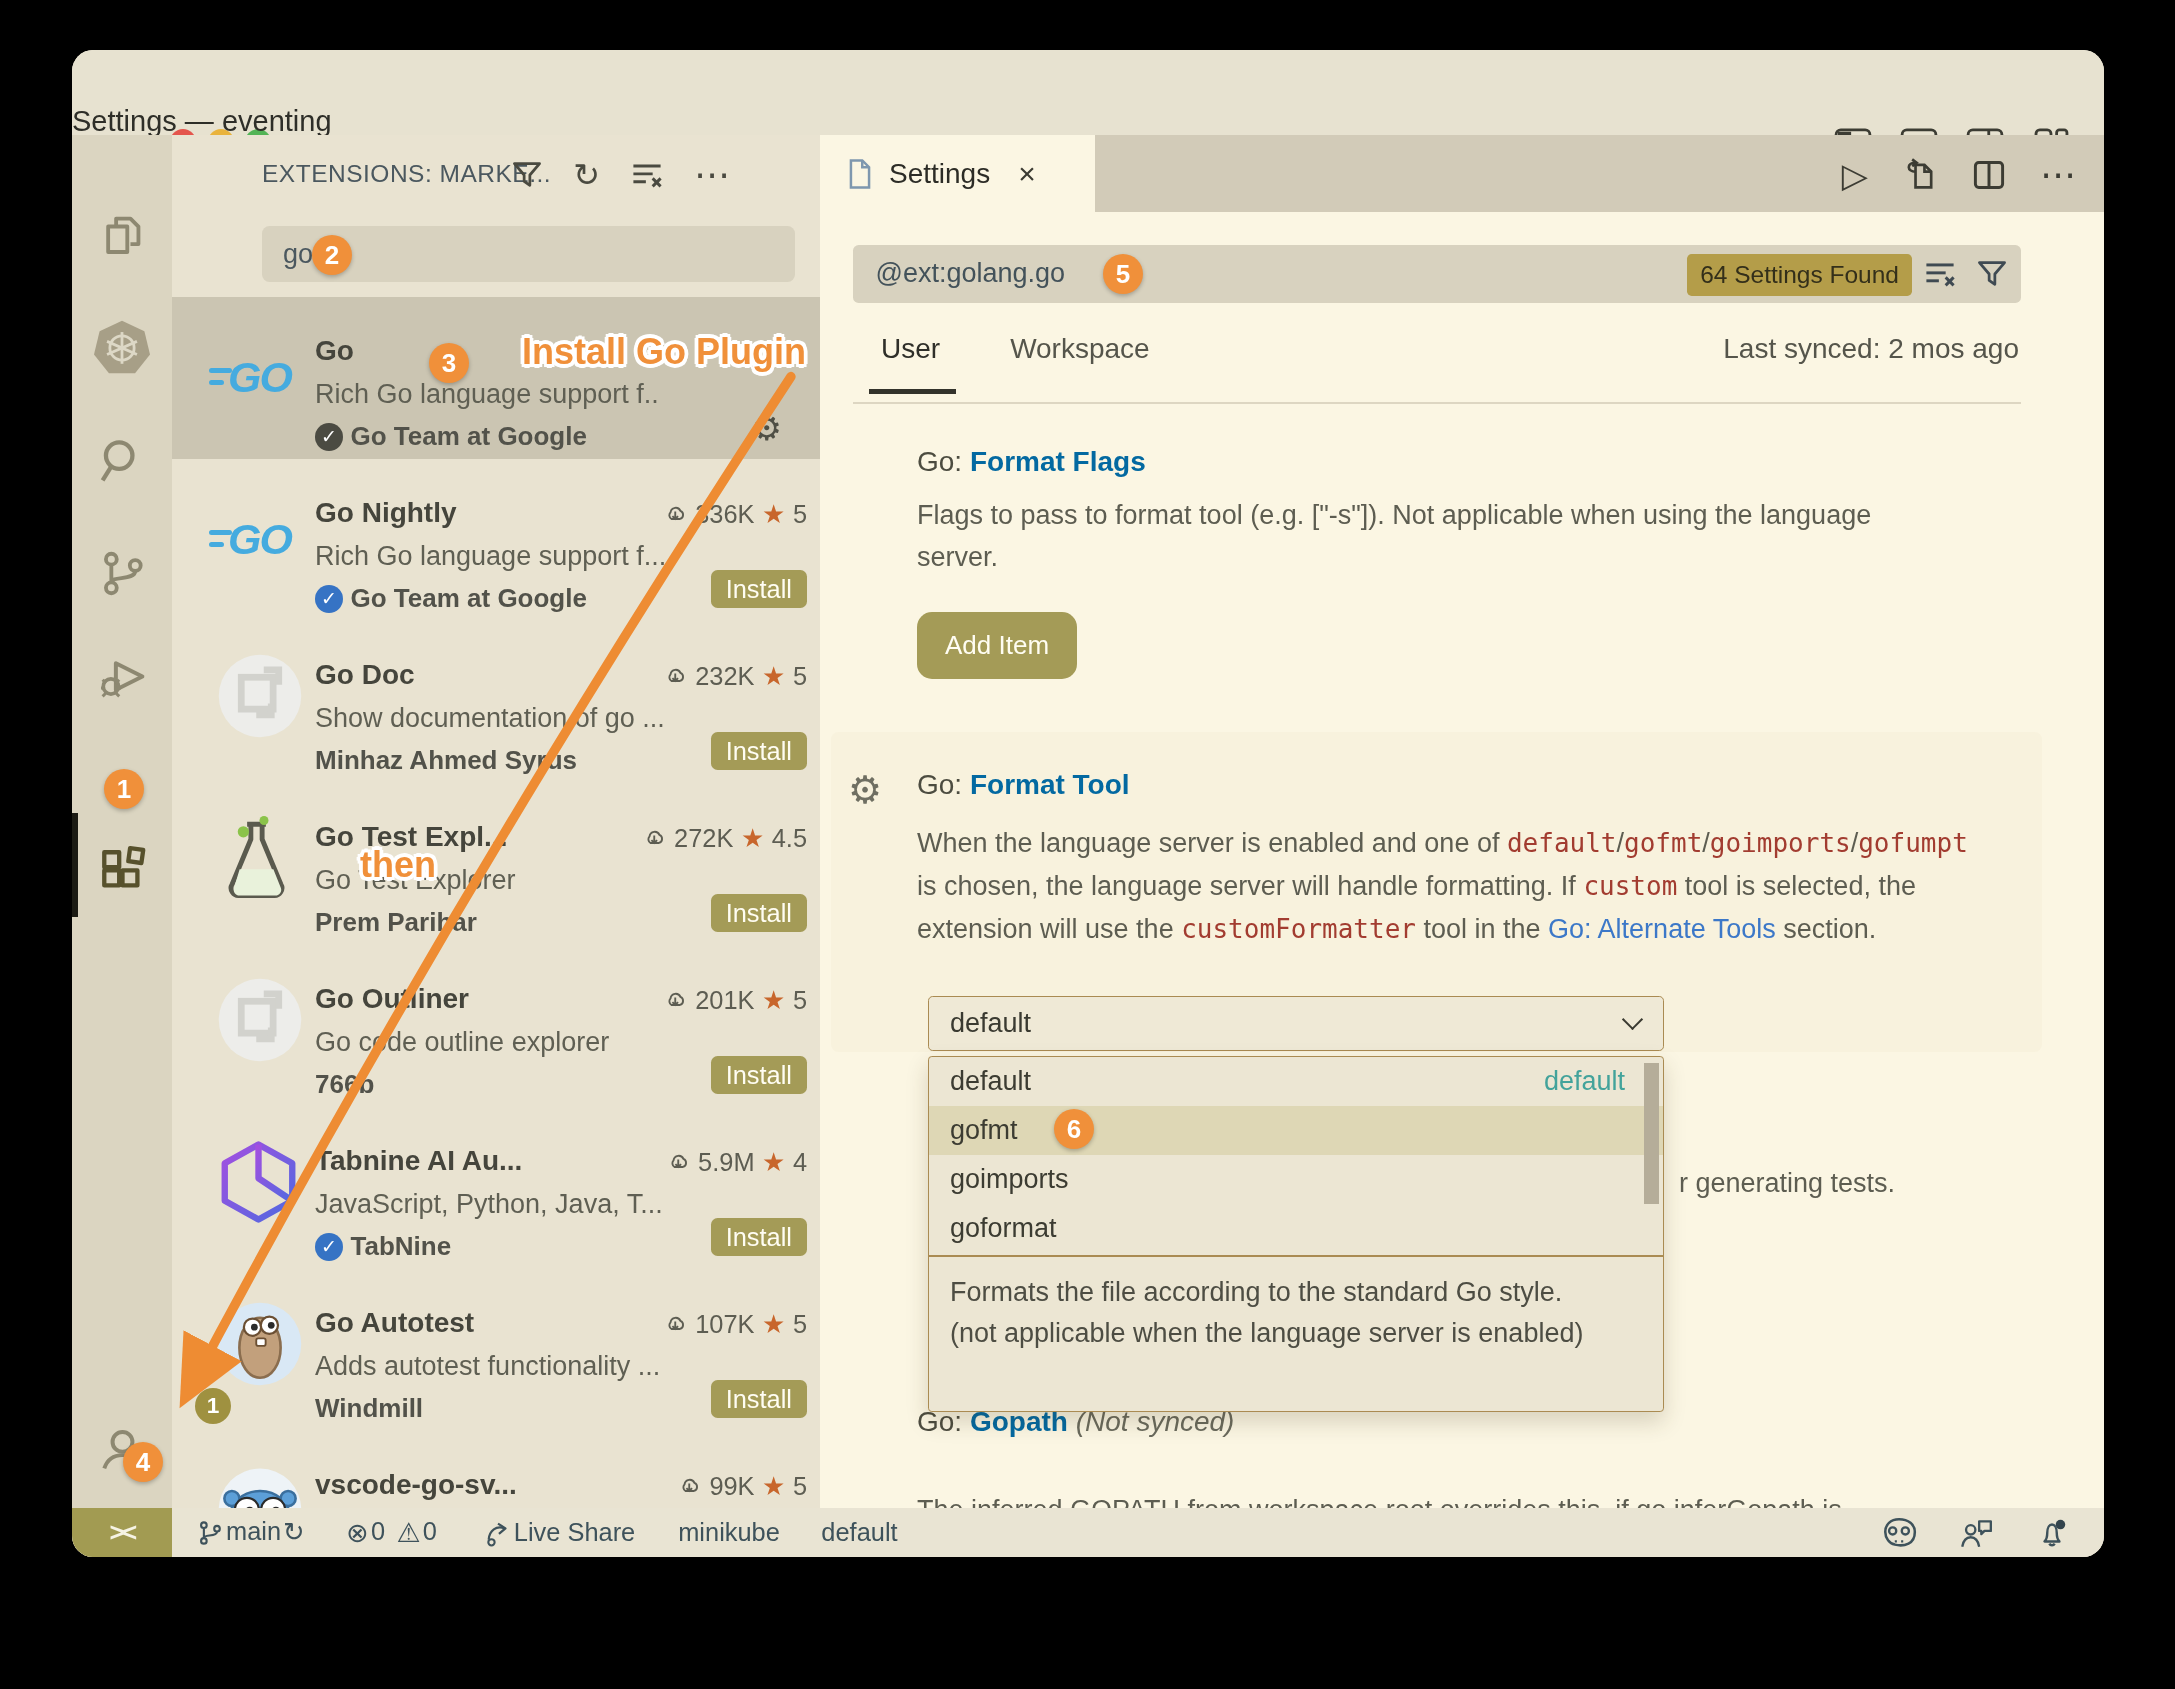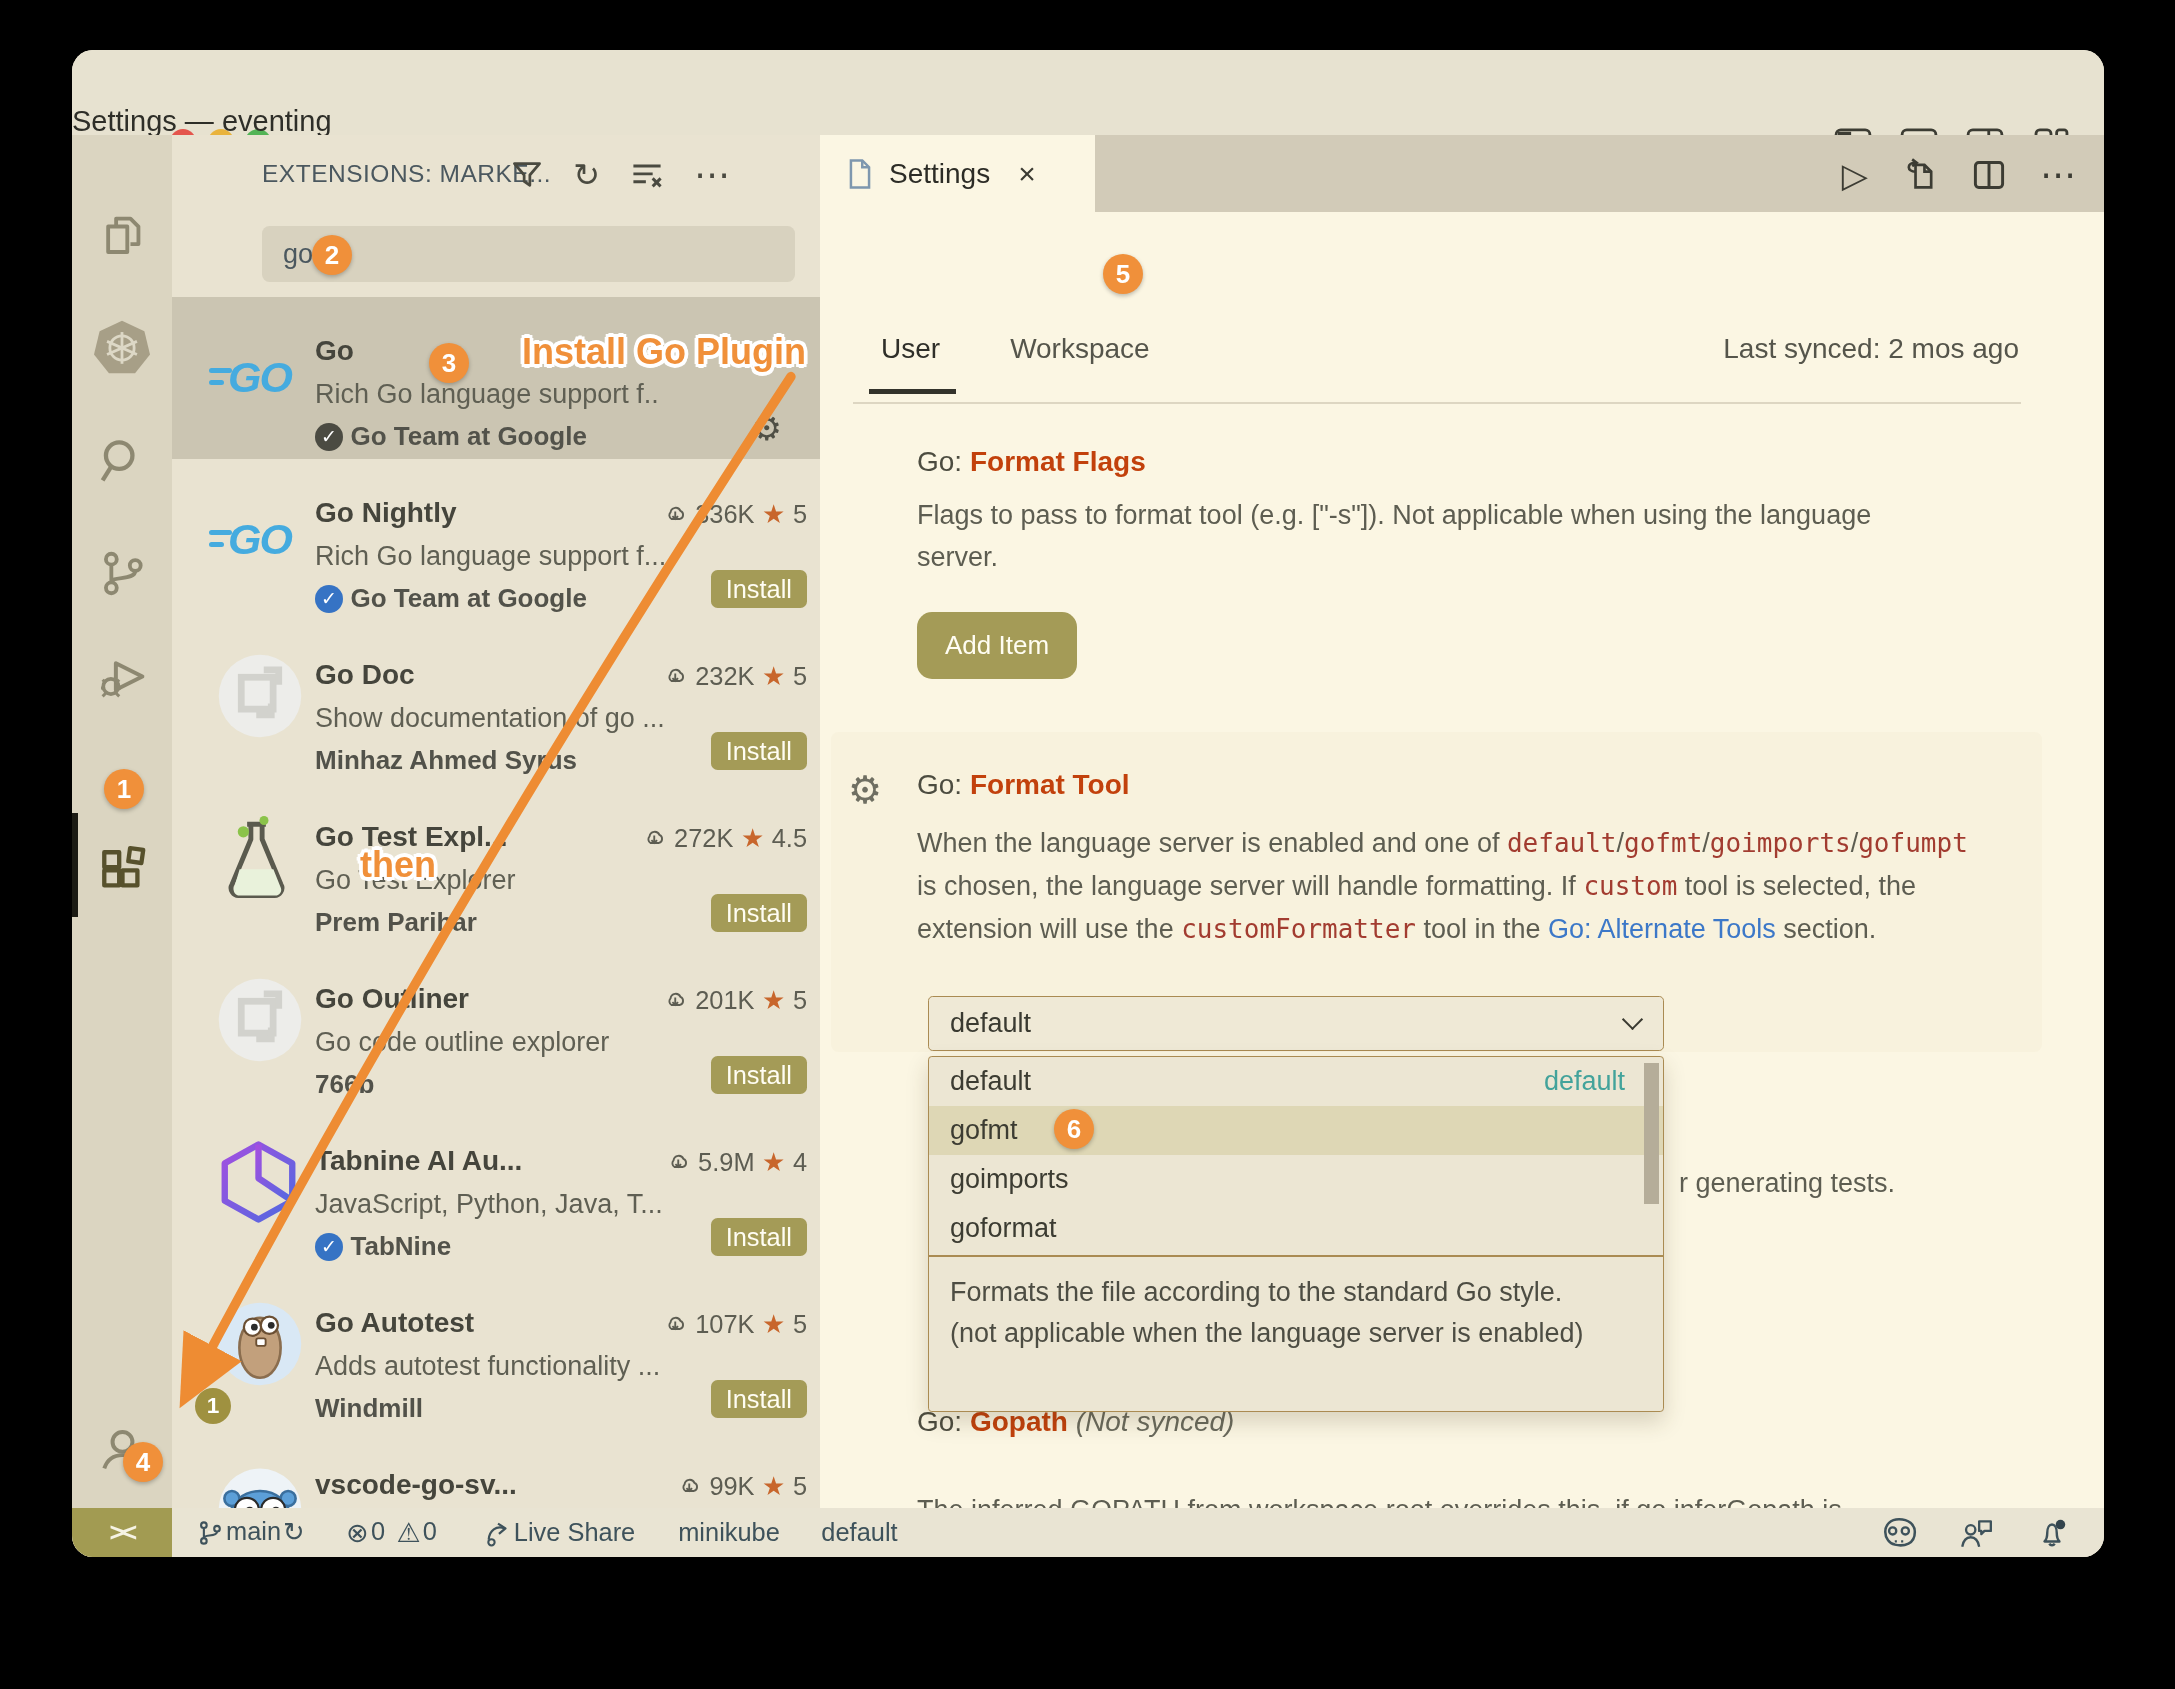--- a/index.html
+++ b/index.html
@@ -67,21 +67,21 @@
   .set-search .q{position:absolute;left:22.6px;top:13px;font-size:27px;color:#43525a}
   .found-badge{position:absolute;right:109px;top:9.4px;background:var(--badgeolive);color:#332f1a;
     font-size:24.5px;padding:6.6px 13px;border-radius:4.7px}
   .ss-icons{position:absolute;right:13px;top:13px;display:flex;gap:19px;color:#3f4a52}
   .scope{left:61px;top:121px;font-size:28px;color:#2f2f29;display:flex;gap:70px}
   .scope .ws{color:#55554b}
   .scope-underline{left:49px;top:177px;width:87px;height:4.7px;background:#33332b}
   .last-sync{right:85px;top:121px;font-size:28px;color:#55554b}
   .divider{left:33px;top:190px;width:1168px;height:1.9px;background:#ddd6c2}
   .sec-head{position:absolute;font-size:28px;color:#4c4c40}
-  .sec-head b{color:#c2410c}
+  .sec-head b{color:#0369a1}
   .sec-head .notsync{font-style:italic;color:#6a6a5d;font-weight:normal}
   .sec-desc{position:absolute;font-size:27px;line-height:42px;color:var(--body)}
   .add-item{position:absolute;left:97px;top:400px;background:var(--olive);color:#fffdf2;border:none;
     font-size:26px;padding:18px 28px;border-radius:15px;font-family:inherit}
   .ft-highlight{left:11.3px;top:520px;width:1211px;height:320px;background:#f8f2dd;border-radius:7.5px}
   .gutter-gear{position:absolute;font-size:38px;color:#6f6f62;font-family:"DejaVu Sans",sans-serif}
   code,.codespan{font-family:"DejaVu Sans Mono","Liberation Mono",monospace;color:var(--code);font-size:26px}
   .linkspan{color:var(--link)}
   .ft-select{left:108px;top:784px;width:736px;height:55px;background:#efe9d6;border:1.9px solid var(--ddborder);
     border-radius:4.7px}
@@ -482,20 +482,42 @@
               <rect x="3" y="4" width="24" height="22" rx="3" fill="none" stroke="#3c3c33" stroke-width="2.6"></rect>
               <line x1="15" y1="5" x2="15" y2="25" stroke="#3c3c33" stroke-width="2.6"></line>
             </svg>
           </span>
         <span class="more">⋯</span>
       </div>
     </div>
 
     <div class="abs content">
 
+      <div class="abs set-search">
+        <span class="q">@ext:golang.go</span>
+        <span class="found-badge">64 Settings Found</span>
+        <div class="ss-icons">
+          <span>
+              <svg class="ic" width="34" height="32" viewBox="0 0 30 28">
+                <g stroke="#3f4a52" stroke-width="2.6">
+                  <line x1="3" y1="6" x2="27" y2="6"></line>
+                  <line x1="3" y1="13" x2="20" y2="13"></line>
+                  <line x1="3" y1="20" x2="14" y2="20"></line>
+                  <line x1="20" y1="17" x2="27" y2="24"></line>
+                  <line x1="27" y1="17" x2="20" y2="24"></line>
+                </g>
+              </svg>
+            </span>
+          <span>
+              <svg class="ic" width="32" height="32" viewBox="0 0 28 28">
+                <path d="M3 4h22l-8.5 10v9l-5-3.5V14z" fill="none" stroke="#3f4a52" stroke-width="2.4" stroke-linejoin="round"></path>
+              </svg>
+            </span>
+        </div>
+      </div>
 
       <div class="abs scope">
         <span>User</span>
         <span class="ws">Workspace</span>
       </div>
       <span class="abs last-sync">Last synced: 2 mos ago</span>
       <div class="abs scope-underline"></div>
       <div class="abs divider"></div>
 
       <div class="sec-head" style="left:97px;top:234px"><span>Go: </span><b>Format Flags</b></div>

